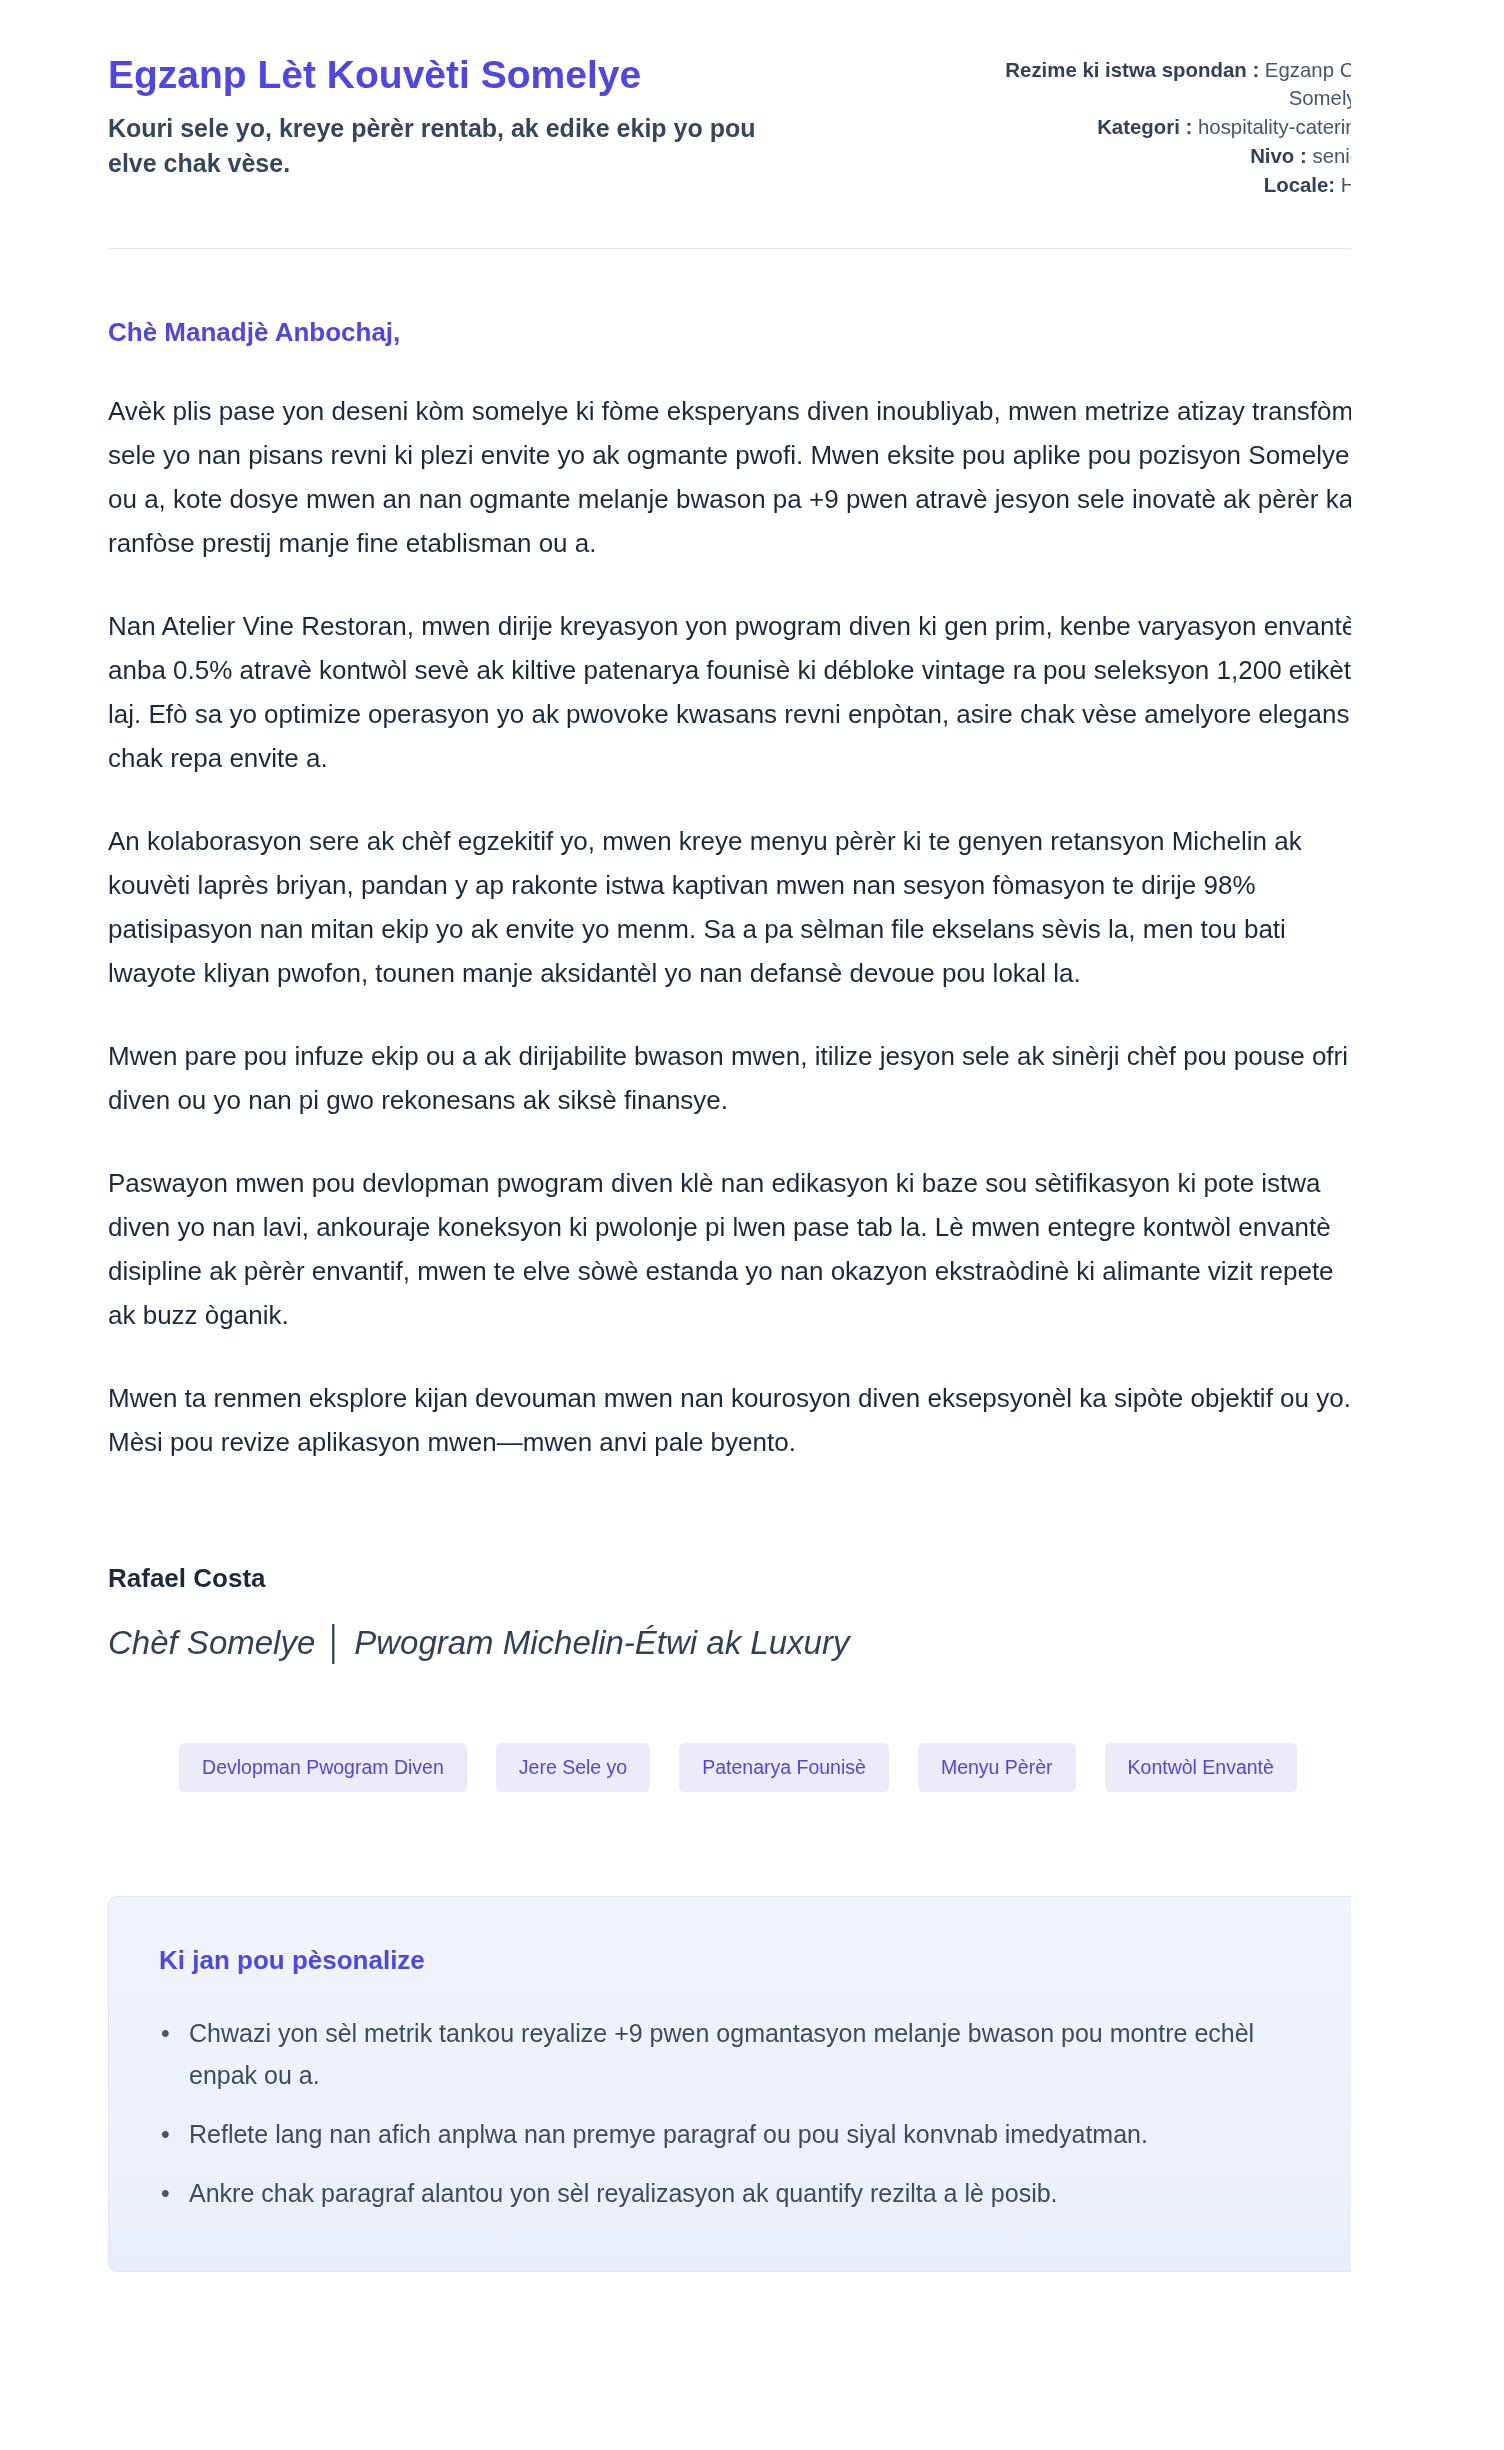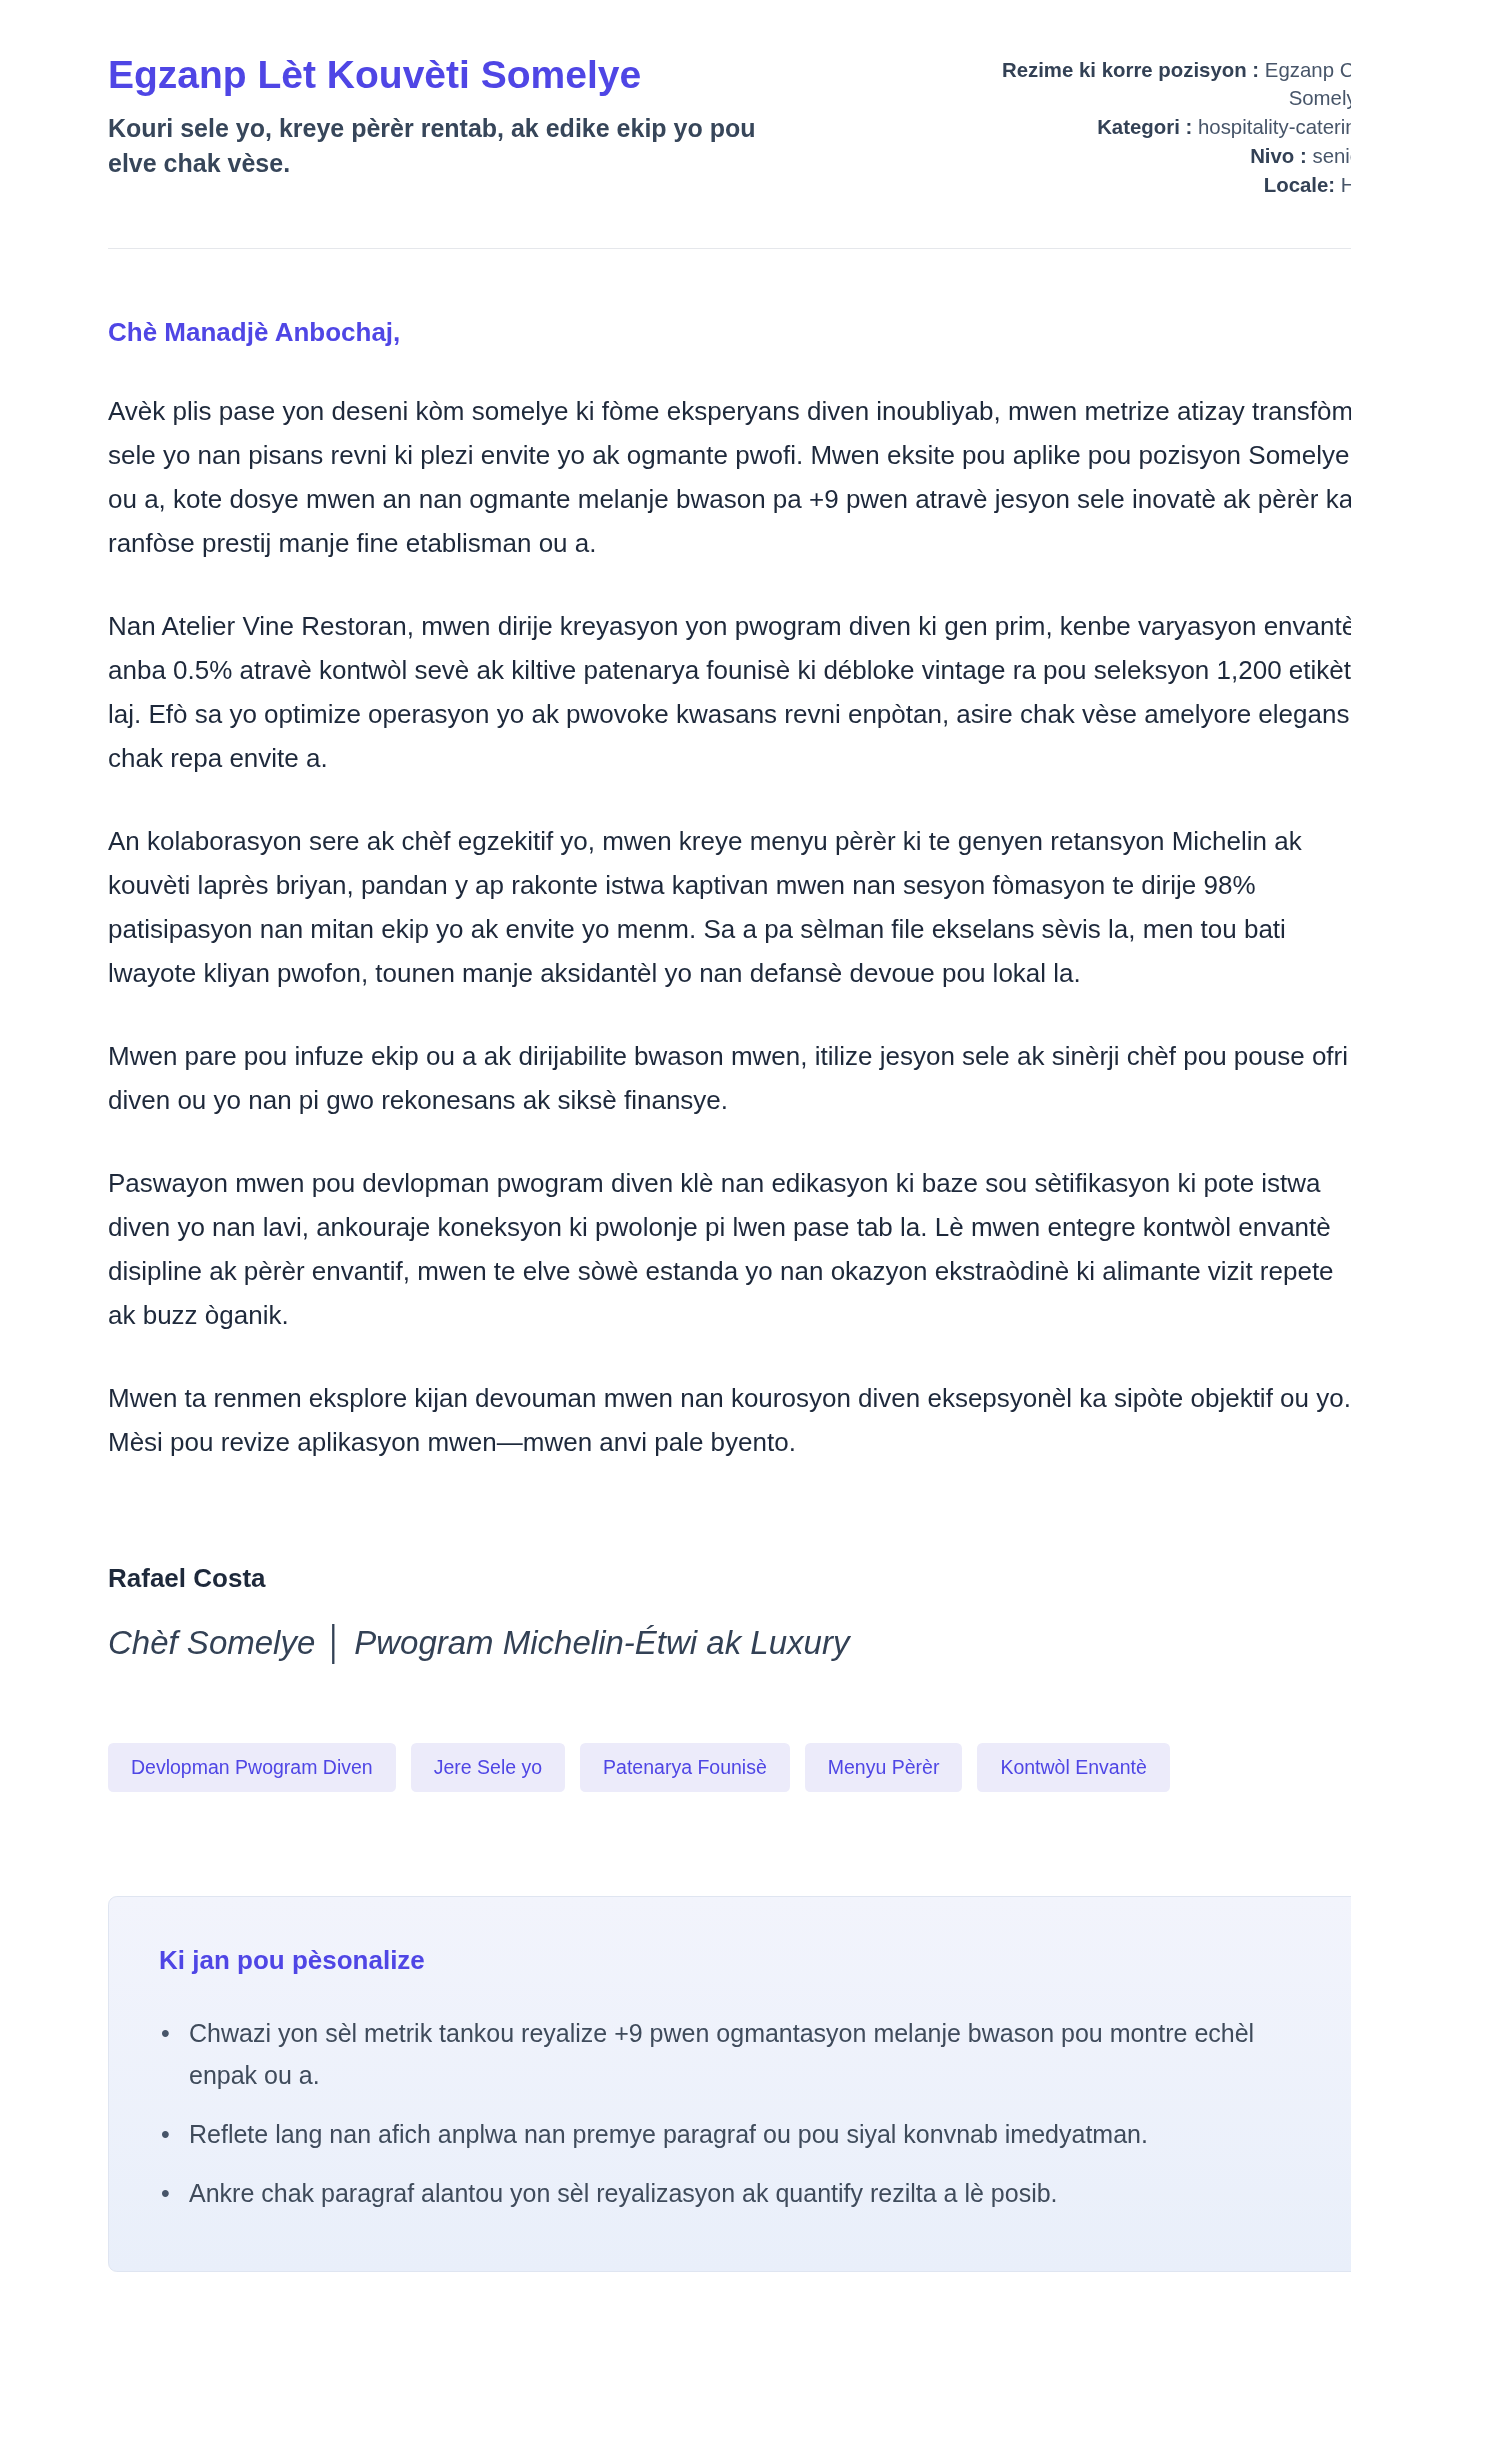--- a/index.html
+++ b/index.html
@@ -76,21 +76,22 @@
     margin-top: 30px;
     font-size: 33px;
     color: #334155;
     font-style: italic;
   }
   
   .tags {
     margin-top: 81px;
     display: flex;
     flex-wrap: wrap;
-    gap: 15px;
+    gap: 29px;
+    justify-content: center;
   }
   .tag {
     background: #ecebfa;
     color: #4f46e5;
     font-size: 19.5px;
     line-height: 19.5px;
     padding: 15px 23px;
     border-radius: 5.3px;
     white-space: nowrap;
     cursor: pointer;
@@ -141,21 +142,21 @@
 <div class="page">
   <div class="container">
 
     <div class="header">
       <div class="header-left">
         <h1 class="doc-title">Egzanp Lèt Kouvèti Somelye</h1>
         <p class="doc-subtitle">Kouri sele yo, kreye pèrèr rentab, ak edike ekip yo pou elve chak vèse.</p>
       </div>
       <div class="meta">
         <div class="meta-row">
-          <span class="meta-label">Rezime ki korre pozisyon :</span>
+          <span class="meta-label">Rezime ki istwa spondan :</span>
           <span class="meta-value">Egzanp CV Somelye</span>
         </div>
         <div class="meta-row">
           <span class="meta-label">Kategori :</span>
           <span class="meta-value">hospitality-catering</span>
         </div>
         <div class="meta-row">
           <span class="meta-label">Nivo :</span>
           <span class="meta-value">senior</span>
         </div>

